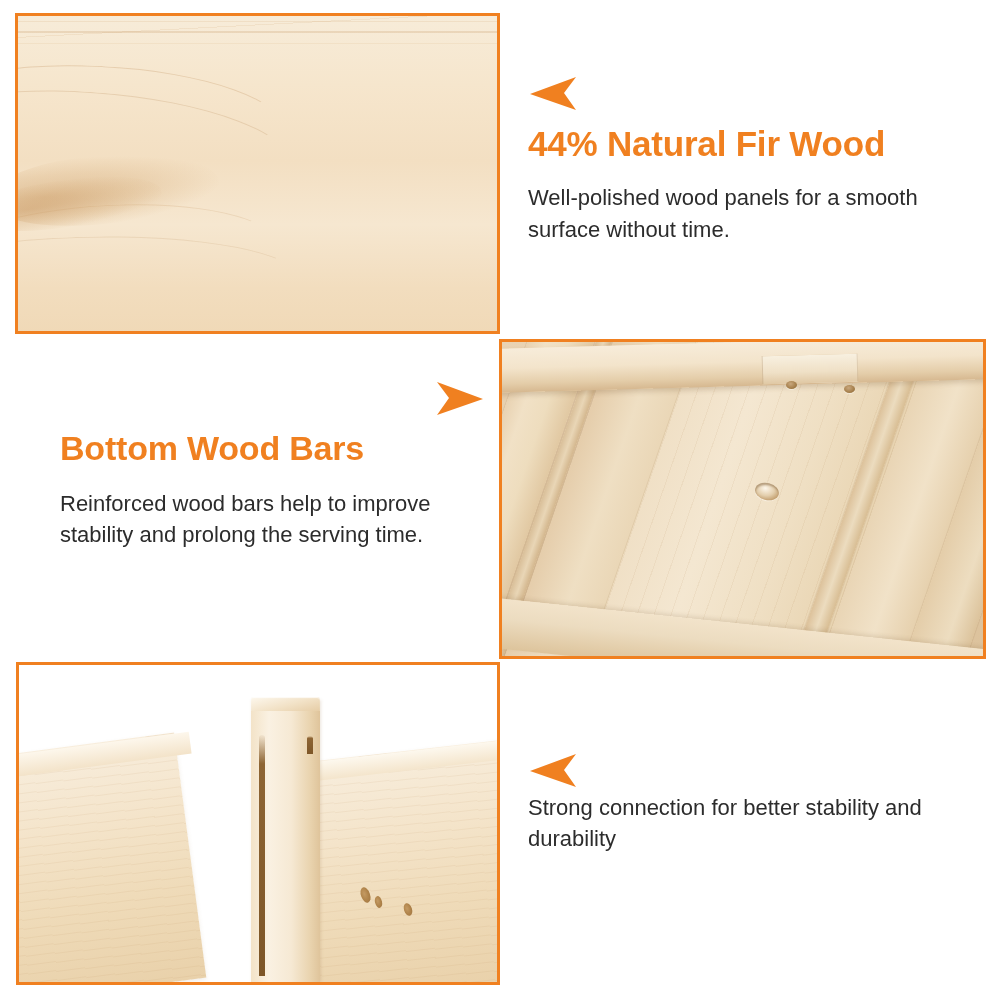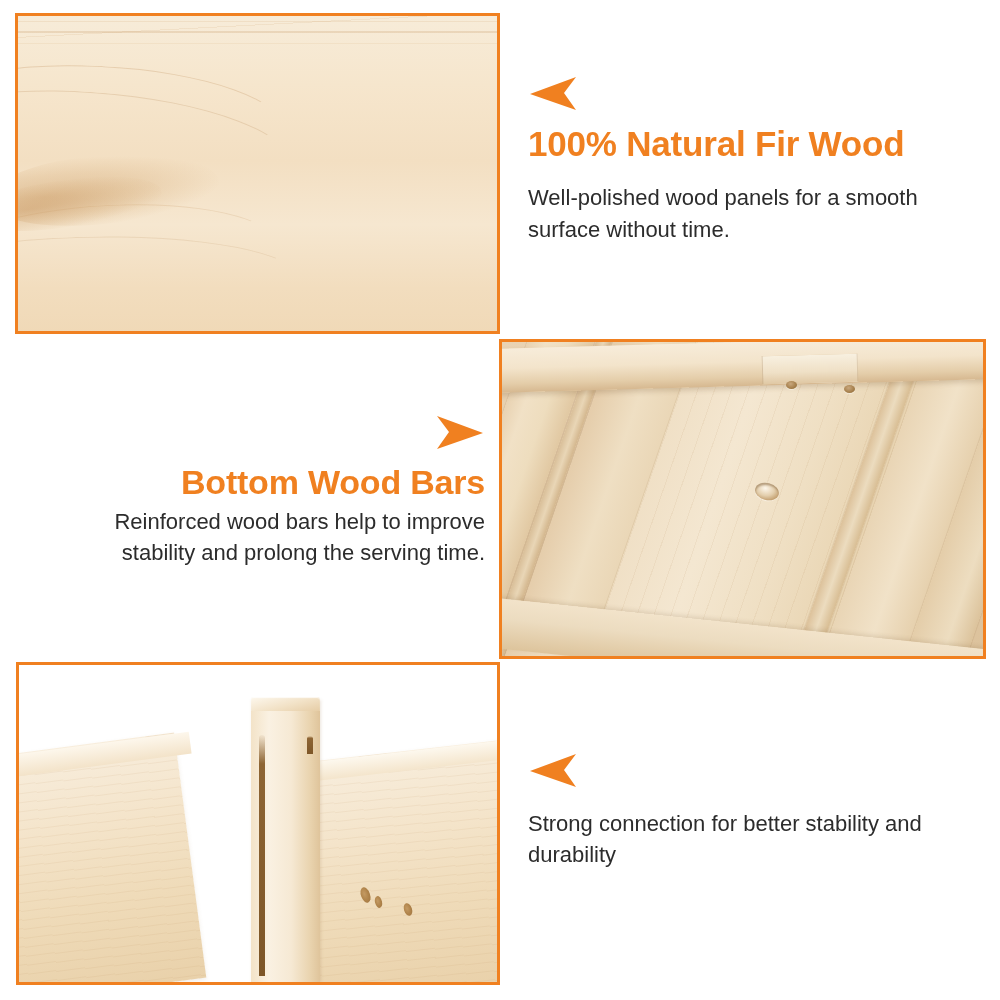--- a/index.html
+++ b/index.html
@@ -191,21 +191,21 @@
     position:absolute; border-radius:50%;
     background:radial-gradient(ellipse at 42% 40%, #c49a63 0%, #b0844b 50%, #9d7240 100%);
   }
   .m-knot.k1 { left:71.5%; top:70%; width:9px;  height:16px; transform:rotate(-20deg); }
   .m-knot.k2 { left:74.5%; top:73%; width:7px;  height:12px; transform:rotate(-14deg); }
   .m-knot.k3 { left:80.5%; top:75%; width:8px;  height:13px; transform:rotate(-18deg); }
 
   
   .feature { position:absolute; }
   #feature-natural-fir { left:528px; top:75px;  width:452px; }
-  #feature-bottom-bars { left:60px;  top:414px; width:425px; text-align:right; }
+  #feature-bottom-bars { left:60px;  top:380px; width:425px; }
   #feature-mortise     { left:528px; top:752px; width:452px; }
 
   .arrow { display:block; width:52px; height:36px; }
   .feature.align-right .arrow { margin-left:auto; }
 
   .f-title {
     color:var(--accent);
     font-weight:bold;
     font-size:35px;
     line-height:1.18;
@@ -215,22 +215,22 @@
   }
   #feature-bottom-bars .f-title { font-size:34px; }
   #feature-mortise .f-title { font-size:35px; }
 
   .f-desc {
     color:#2c2c2c;
     font-size:22px;
     line-height:1.42;
     margin-top:18px;
   }
-  #feature-bottom-bars .f-desc { margin-top:4px; }
-  #feature-mortise .f-desc     { margin-top:20px; }
+  #feature-bottom-bars .f-desc { margin-top:20px; }
+  #feature-mortise .f-desc     { margin-top:4px; }
 </style>
 </head>
 <body>
 
 <div id="stage">
 
   <div class="panel" id="panel-wood-grain">
     <div class="photo">
       <div class="board-flat"></div>
       <div class="grain-arc a1"></div>
@@ -279,21 +279,21 @@
       <div class="m-post-top"></div>
       <div class="m-slot left"></div>
       <div class="m-slot right"></div>
     </div>
   </div>
 
   <div class="feature" id="feature-natural-fir">
     <svg class="arrow" viewBox="0 0 52 36">
       <path d="M2 19 L48 2 L36 18 L48 35 Z" fill="#F08020"></path>
     </svg>
-    <div class="f-title">100% Natural Fir Wood</div>
+    <div class="f-title">44% Natural Fir Wood</div>
     <div class="f-desc">Well-polished wood panels for a smooth surface without time.</div>
   </div>
 
   <div class="feature align-right" id="feature-bottom-bars">
     <svg class="arrow" viewBox="0 0 52 36">
       <path d="M50 19 L4 2 L16 18 L4 35 Z" fill="#F08020"></path>
     </svg>
     <div class="f-title">Bottom Wood Bars</div>
     <div class="f-desc">Reinforced wood bars help to improve stability and prolong the serving time.</div>
   </div>

